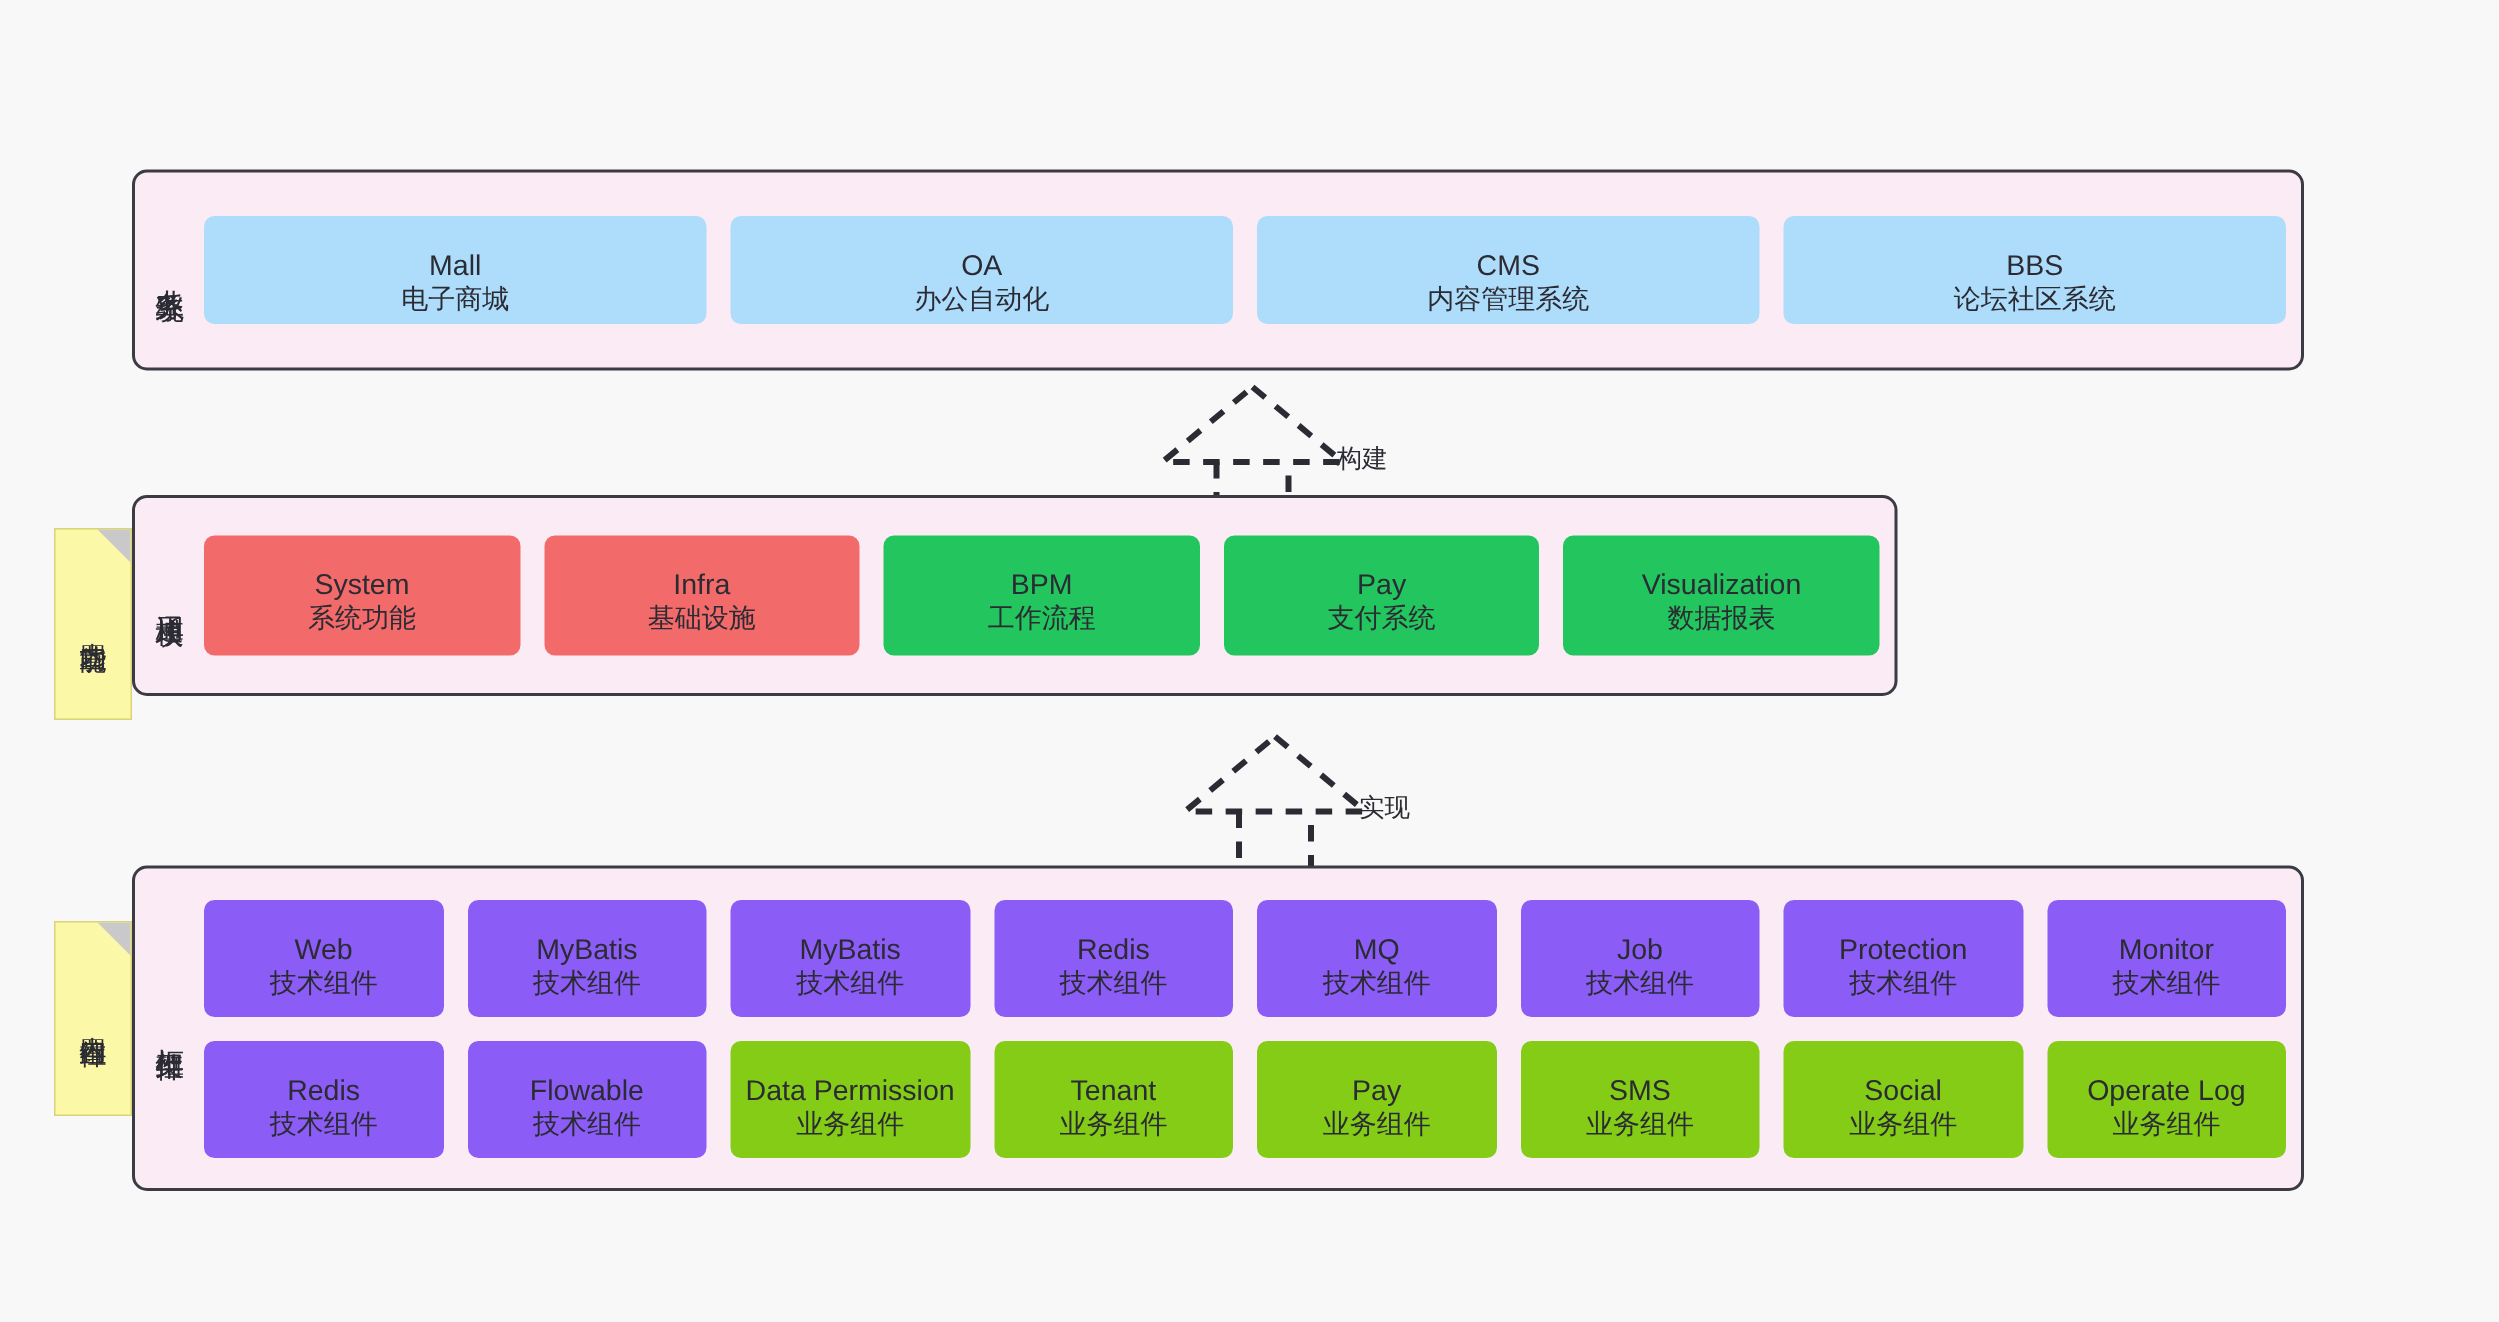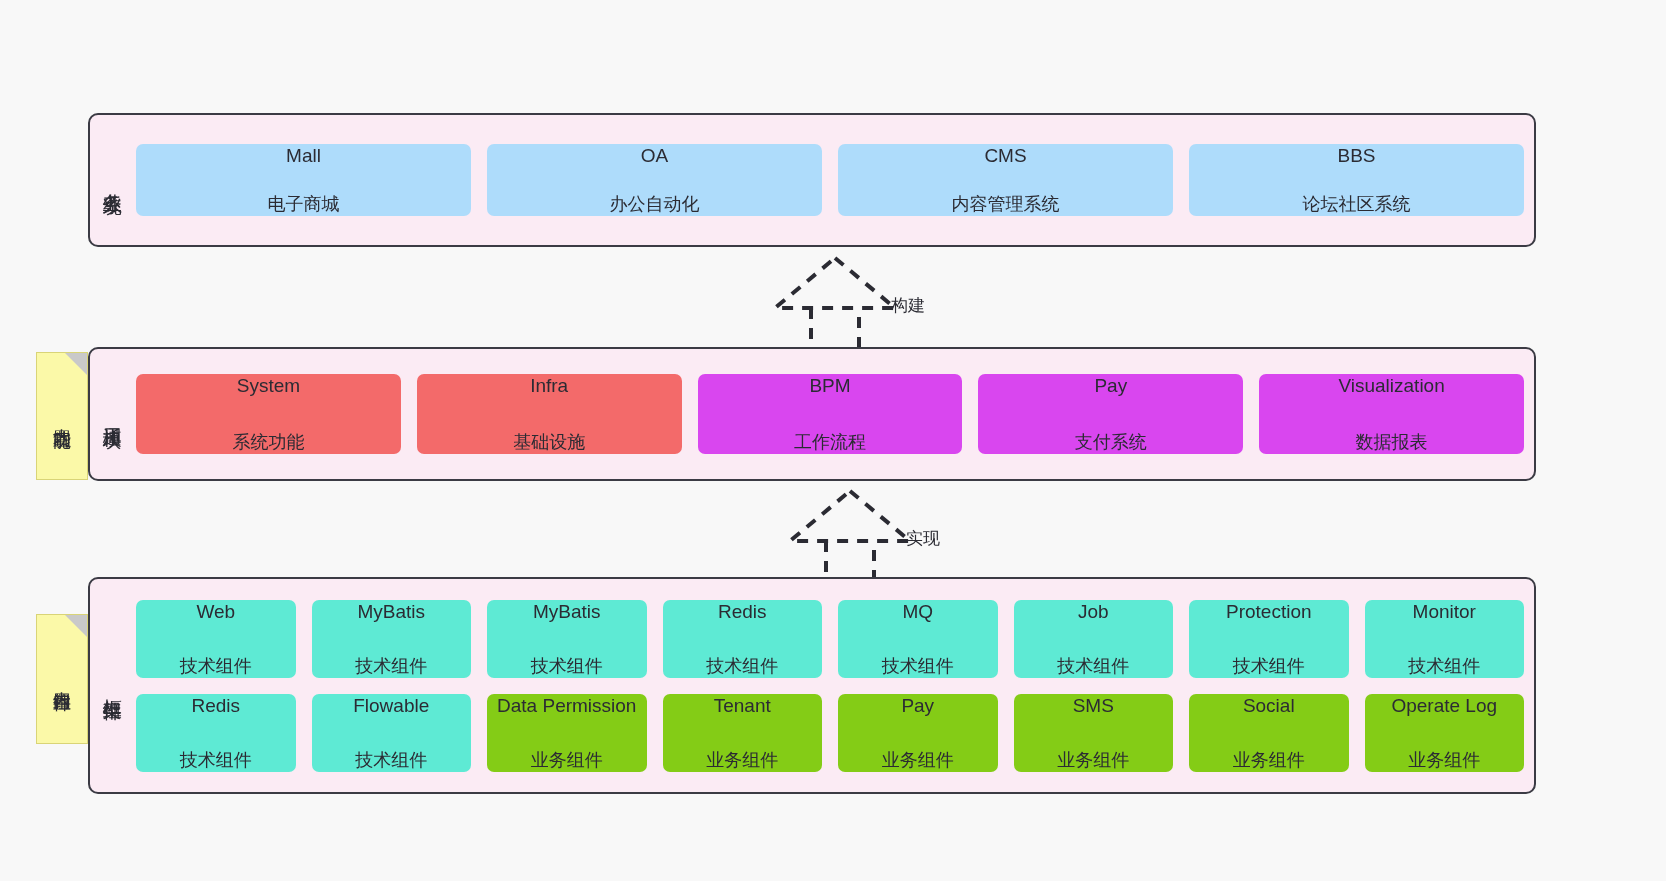--- a/index.html
+++ b/index.html
@@ -61,35 +61,35 @@
   .card {
     flex: 1 1 0;
     border-radius: 7px;
     display: flex;
     flex-direction: column;
     align-items: center;
     justify-content: space-between;
     text-align: center;
     line-height: 1.22;
     box-sizing: border-box;
-    padding: 0 6px;
+    padding: 22px 6px;
   }
   .card .t1 { font-size: 19px; color: #2b2b33; }
   .card .t2 { font-size: 18px; color: #2b2b33; }
 
   
   .c-blue       { background: #aedcfb; }
   .c-red        { background: #f36a6a; }
-  .c-pink       { background: #d946ef; }
-  .c-green      { background: #5eead4; }
+  .c-pink       { background: #22c55e; }
+  .c-green      { background: #8b5cf6; }
   .c-lightgreen { background: #84cc16; }
 
   
   #layer-business  { left: 88px;  top: 113px; width: 1448px; height: 134px; }
-  #layer-modules   { left: 88px;  top: 347px; width: 1448px; height: 134px; }
+  #layer-modules   { left: 88px;  top: 330px; width: 1177px; height: 134px; }
   #layer-framework { left: 88px;  top: 577px; width: 1448px; height: 217px; }
 
   #layer-business  .card-row { height: 72px; }
   #layer-modules   .card-row { height: 80px; }
   #layer-framework .card-row { height: 78px; }
 
   
   .note {
     position: absolute;
     box-sizing: border-box;

